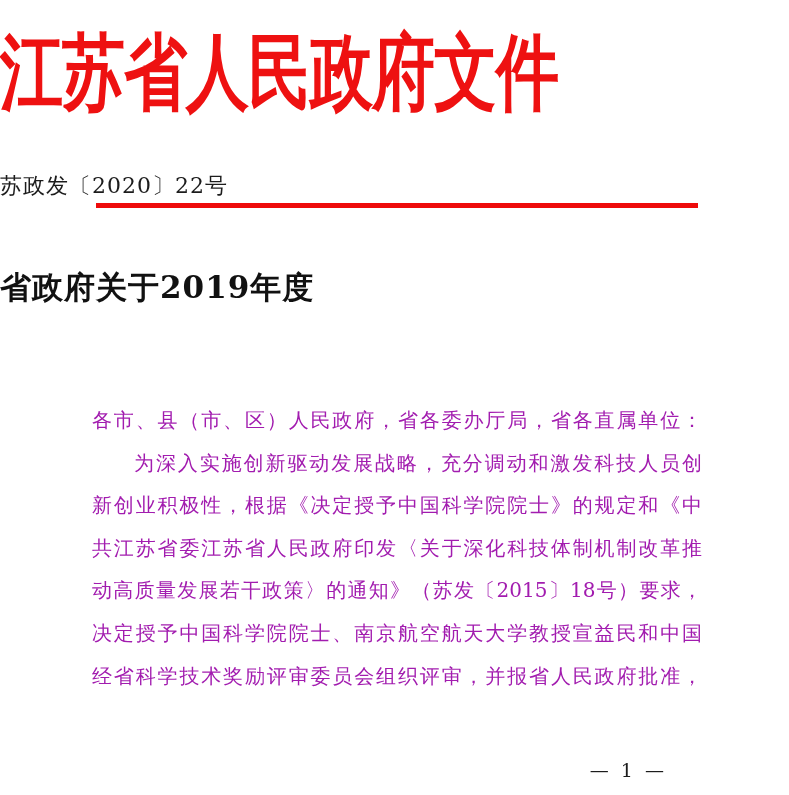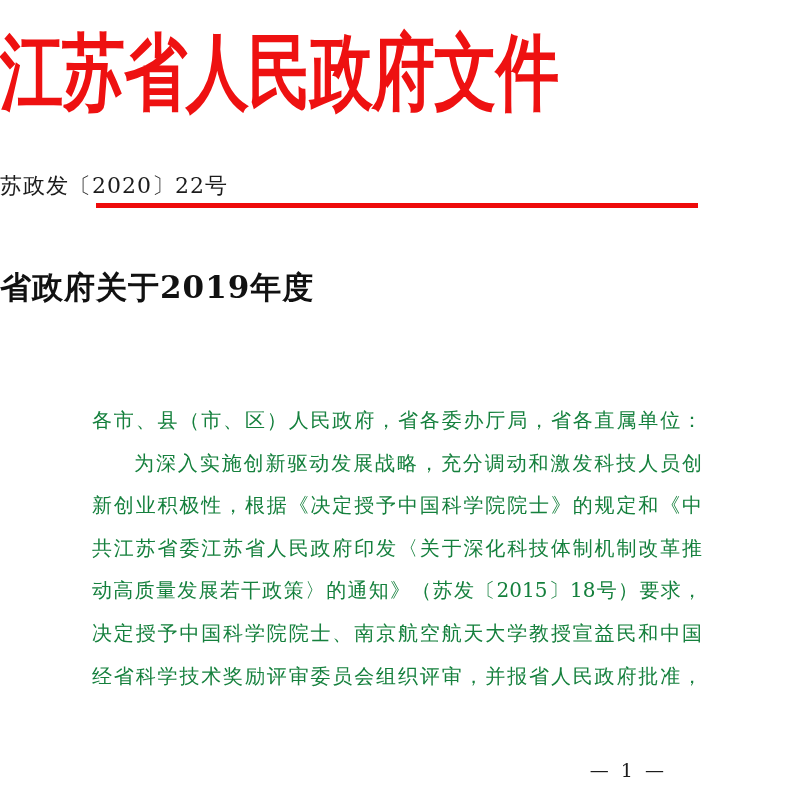--- a/index.html
+++ b/index.html
@@ -53,21 +53,21 @@
     line-height: 43px;
     font-weight: 700;
     color: #111111;
     letter-spacing: 1px;
   }
   .body-text {
     position: absolute;
     top: 399px; left: 92px;
     width: 610px;
     font-size: 20px;
-    color: #15803d;
+    color: #a21caf;
   }
   .body-text .line {
     height: 42.6px;
     line-height: 42.6px;
     text-align: justify;
     text-align-last: justify;
     text-justify: inter-character;
     white-space: nowrap;
     overflow: visible;
   }

